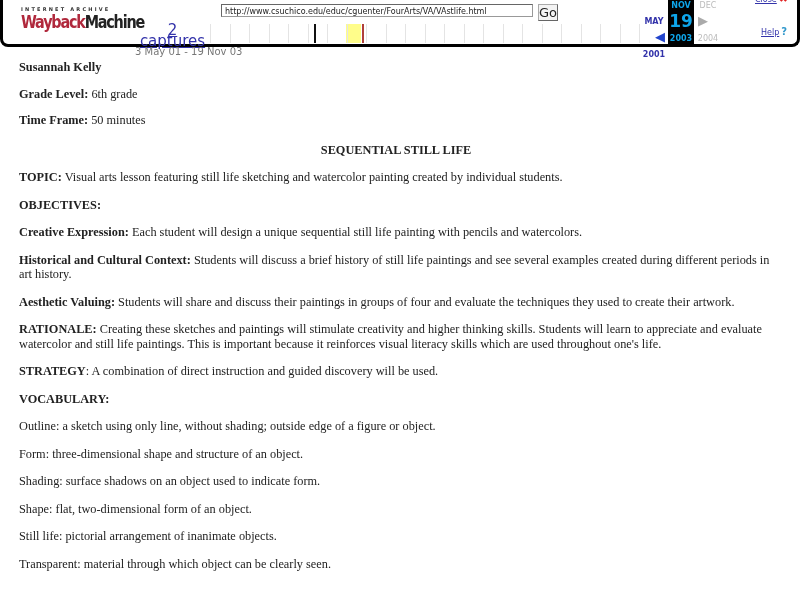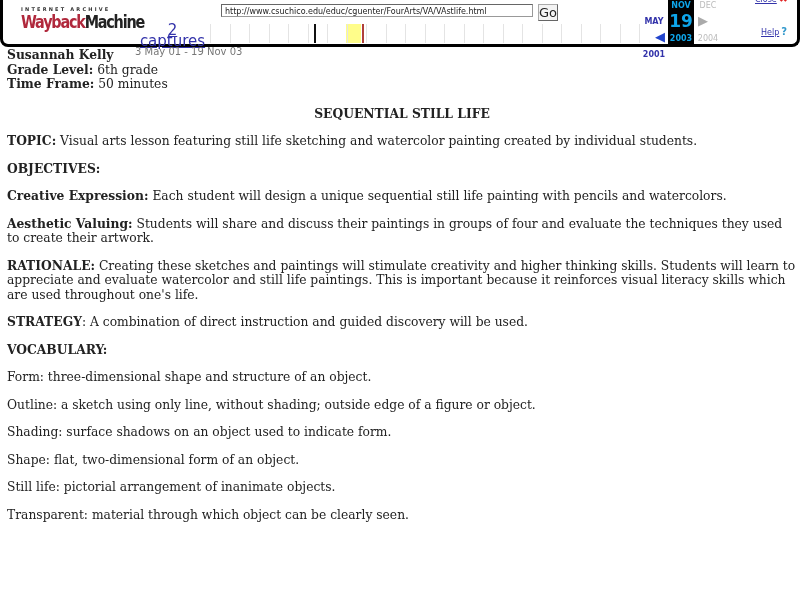--- a/index.html
+++ b/index.html
@@ -46,21 +46,21 @@
   #wm-cal .prev .arrow { color: #2244cc; text-align: right; padding-right: 2px; }
   #wm-cal .next .arrow { color: #aaa; text-align: left; padding-left: 3px; }
 
   #wm-close { position: absolute; left: 752px; top: 0; font-size: 8px; color: #3333aa; text-decoration: underline; white-space: nowrap; }
   #wm-close .x { color: #e02020; font-weight: bold; font-size: 11px; text-decoration: none; display: inline-block; margin-left: 2px; }
   #wm-help { position: absolute; left: 758px; top: 34px; font-size: 8px; color: #3333aa; text-decoration: underline; white-space: nowrap; }
   #wm-help .q { color: #3399cc; font-weight: bold; font-size: 10px; text-decoration: none; display: inline-block; margin-left: 2px; }
 
   
   #doc { position: absolute; left: 7px; top: 48px; width: 790px; font-size: 12.3px; line-height: 14.5px; }
-  #doc p { margin: 0; }
+  #doc p { margin: 12px; font-family: Liberation Serif, serif; }
   #doc .hdr { line-height: 14.5px; }
   #doc b { font-weight: bold; }
   #doc .title { text-align: center; margin-top: 15px; margin-left: 0; font-weight: bold; }
   #doc .para { margin-top: 13px; }
   #doc .vocab { margin-top: 13px; }
 </style>
 </head>
 <body>
 
 <div id="wm-toolbar">
@@ -132,25 +132,26 @@
   <p class="hdr"><b>Susannah Kelly</b></p>
   <p class="hdr"><b>Grade Level:</b><span> 6th grade</span></p>
   <p class="hdr"><b>Time Frame:</b><span> 50 minutes</span></p>
 
   <p class="title">SEQUENTIAL STILL LIFE</p>
 
   <p class="para"><b>TOPIC:</b><span> Visual arts lesson featuring still life sketching and watercolor painting created by individual students.</span></p>
   <p class="para"><b>OBJECTIVES:</b></p>
 
   <p class="para"><b>Creative Expression:</b><span> Each student will design a unique sequential still life painting with pencils and watercolors.</span></p>
+  <p class="para"><b>Historical and Cultural Context:</b><span> Students will discuss a brief history of still life paintings and see several examples created during different periods in art history.</span></p>
   <p class="para"><b>Aesthetic Valuing:</b><span> Students will share and discuss their paintings in groups of four and evaluate the techniques they used to create their artwork.</span></p>
 
   <p class="para"><b>RATIONALE:</b><span> Creating these sketches and paintings will stimulate creativity and higher thinking skills. Students will learn to appreciate and evaluate watercolor and still life paintings. This is important because it reinforces visual literacy skills which are used throughout one's life.</span></p>
   <p class="para"><b>STRATEGY</b><span>: A combination of direct instruction and guided discovery will be used.</span></p>
   <p class="para"><b>VOCABULARY:</b></p>
 
+  <p class="vocab">Outline: a sketch using only line, without shading; outside edge of a figure or object.</p>
   <p class="vocab">Form: three-dimensional shape and structure of an object.</p>
-  <p class="vocab">Outline: a sketch using only line, without shading; outside edge of a figure or object.</p>
   <p class="vocab">Shading: surface shadows on an object used to indicate form.</p>
   <p class="vocab">Shape: flat, two-dimensional form of an object.</p>
   <p class="vocab">Still life: pictorial arrangement of inanimate objects.</p>
   <p class="vocab">Transparent: material through which object can be clearly seen.</p>
 </div>
 
 </body></html>

